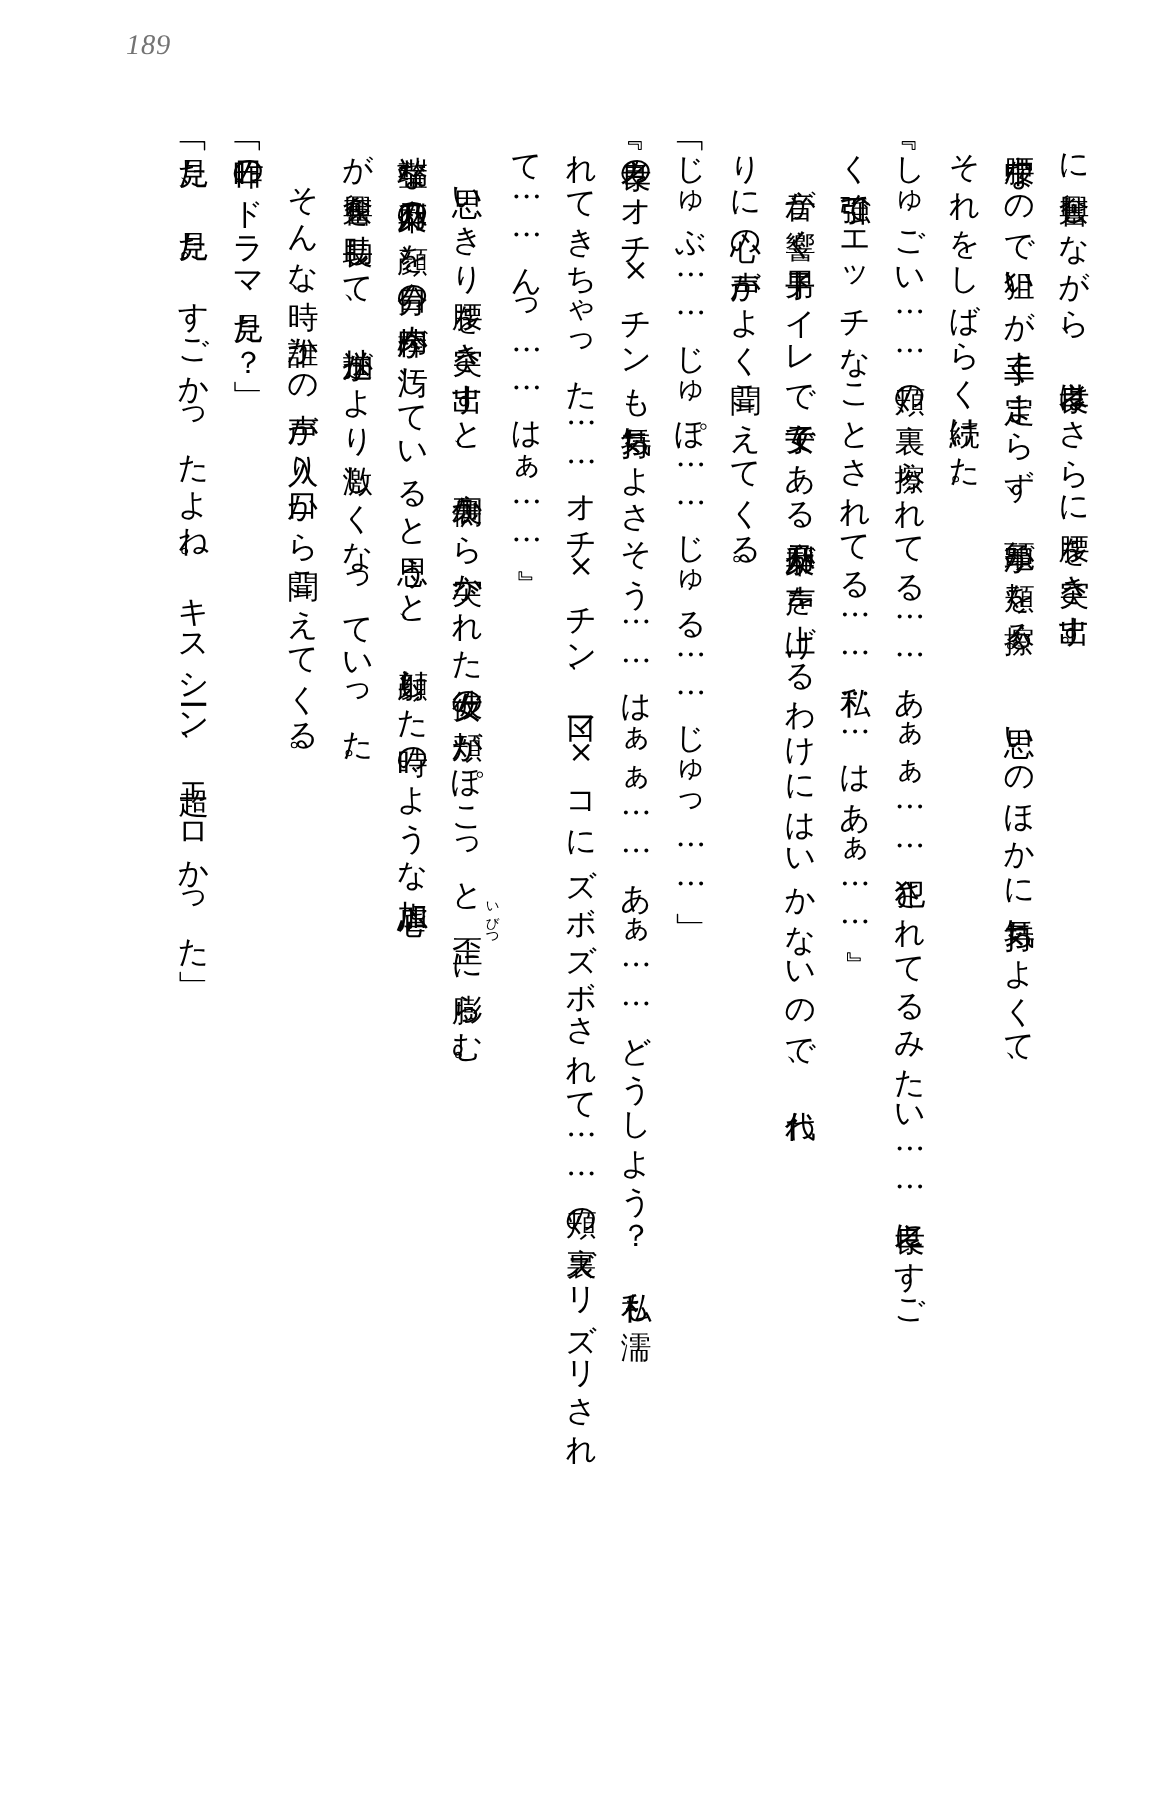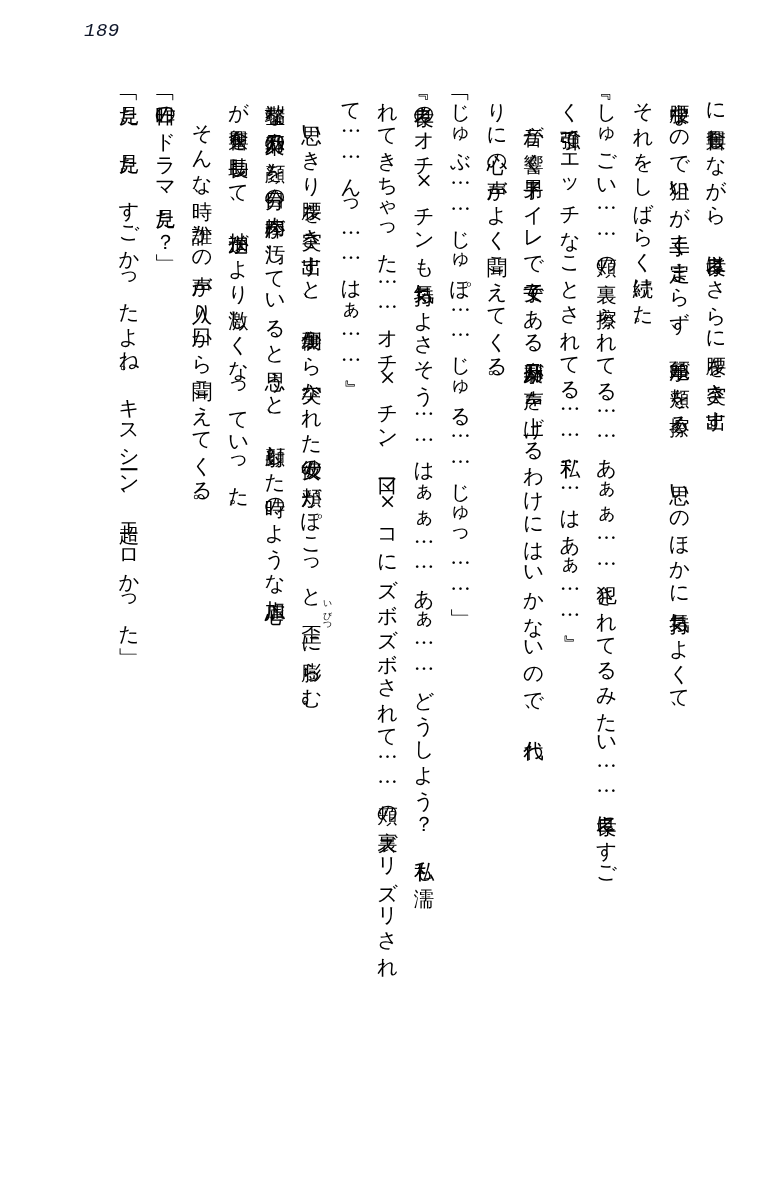--- a/index.html
+++ b/index.html
@@ -18,25 +18,25 @@
     position: relative;
     width: 772px;
     height: 1200px;
     background: #ffffff;
     box-sizing: border-box;
   }
   .page-number {
     position: absolute;
     top: 20px;
     left: 84px;
-    font-family: Liberation Mono, monospace;
+    font-family: Liberation Serif, serif;
     font-style: italic;
     font-size: 19px;
     letter-spacing: 0.5px;
-    color: #0f172a;
+    color: #737373;
   }
   .text-body {
     position: absolute;
     top: 88px;
     left: 40px;
     width: 694px;
     height: 1075px;
     writing-mode: vertical-rl;
     -webkit-writing-mode: vertical-rl;
     text-orientation: upright;

